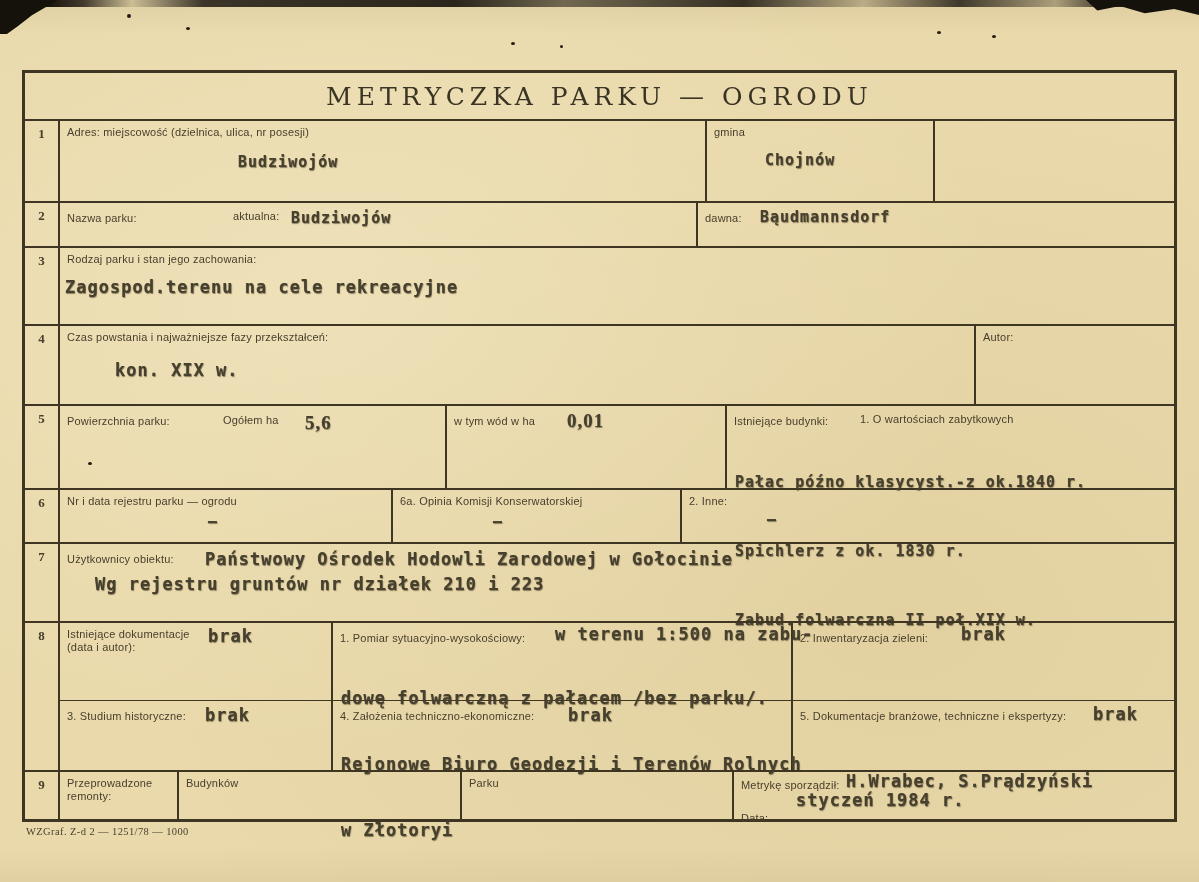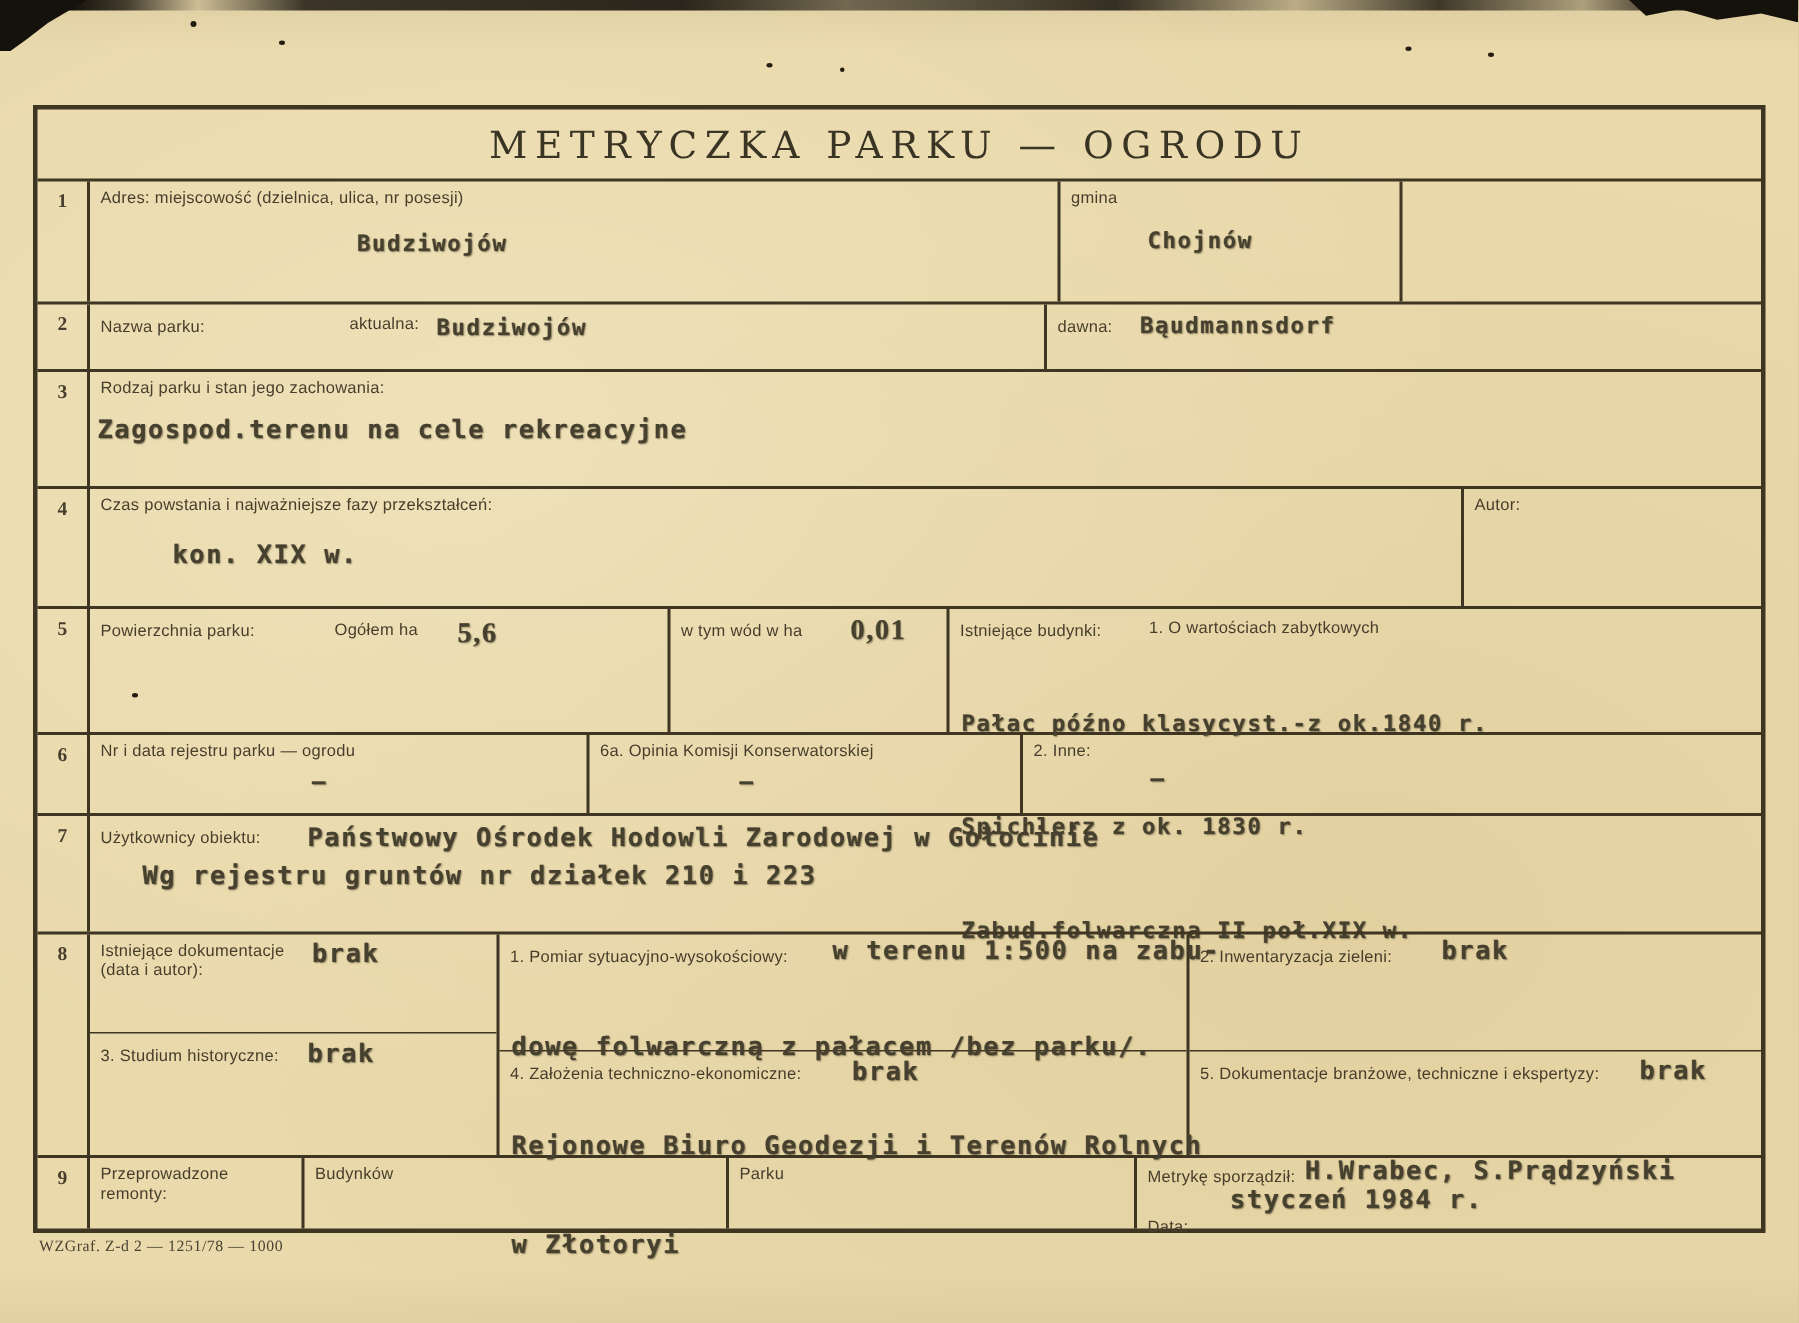--- a/index.html
+++ b/index.html
@@ -114,21 +114,21 @@
       </div>
     </div>
 
     <div class="frow" style="height:84px">
       <div class="numcol">5</div>
       <div class="cell" style="width:387px">
         <span class="label">Powierzchnia parku:</span>
         <span class="label abs" style="left:163px;top:8px">Ogółem ha</span>
         <span class="typed typed-lg abs" style="left:245px;top:6px">5,6</span>
       </div>
-      <div class="cell" style="width:186px">
+      <div class="cell" style="width:280px">
         <span class="label">w tym wód w ha</span>
         <span class="typed typed-lg abs" style="left:120px;top:4px">0,01</span>
       </div>
       <div class="cell last">
         <span class="label">Istniejące budynki:</span>
         <span class="label abs" style="left:133px;top:7px">1. O wartościach zabytkowych</span>
         <div class="typed abs" style="left:8px;top:19px;line-height:23px">
           <div>Pałac późno klasycyst.-z ok.1840 r.</div>
           <div>Spichlerz z ok. 1830 r.</div>
           <div>Zabud.folwarczna II poł.XIX w.</div>
@@ -158,21 +158,21 @@
         <span class="label">Użytkownicy obiektu:</span>
         <div class="typed typed-md abs" style="left:145px;top:4px">Państwowy Ośrodek Hodowli Zarodowej w Gołocinie</div>
         <div class="typed typed-md abs" style="left:35px;top:29px">Wg rejestru gruntów nr działek 210 i 223</div>
       </div>
     </div>
 
     <div class="frow" style="height:149px">
       <div class="numcol">8</div>
 
       <div style="width:273px;flex:0 0 273px;display:flex;flex-direction:column;border-right:2px solid var(--line)">
-        <div class="cell" style="height:66px;border-right:none;border-bottom:1.5px solid var(--line)">
+        <div class="cell" style="height:78px;border-right:none;border-bottom:1.5px solid var(--line)">
           <div class="label">Istniejące dokumentacje</div>
           <div class="label">(data i autor):</div>
           <div class="typed typed-md abs" style="left:148px;top:2px">brak</div>
         </div>
         <div class="cell" style="flex:1;border-right:none">
           <span class="label">3. Studium historyczne:</span>
           <span class="typed typed-md abs" style="left:145px;top:3px">brak</span>
         </div>
       </div>
 
@@ -199,21 +199,21 @@
         </div>
         <div class="cell" style="flex:1;border-right:none">
           <span class="label">5. Dokumentacje branżowe, techniczne i ekspertyzy:</span>
           <span class="typed typed-md abs" style="left:300px;top:2px">brak</span>
         </div>
       </div>
     </div>
 
     <div class="frow" style="height:47px">
       <div class="numcol">9</div>
-      <div class="cell" style="width:143px">
+      <div class="cell" style="width:119px">
         <div class="label">Przeprowadzone</div>
         <div class="label">remonty:</div>
       </div>
       <div class="cell" style="width:283px">
         <div class="label">Budynków</div>
       </div>
       <div class="cell" style="width:272px">
         <div class="label">Parku</div>
       </div>
       <div class="cell last">

